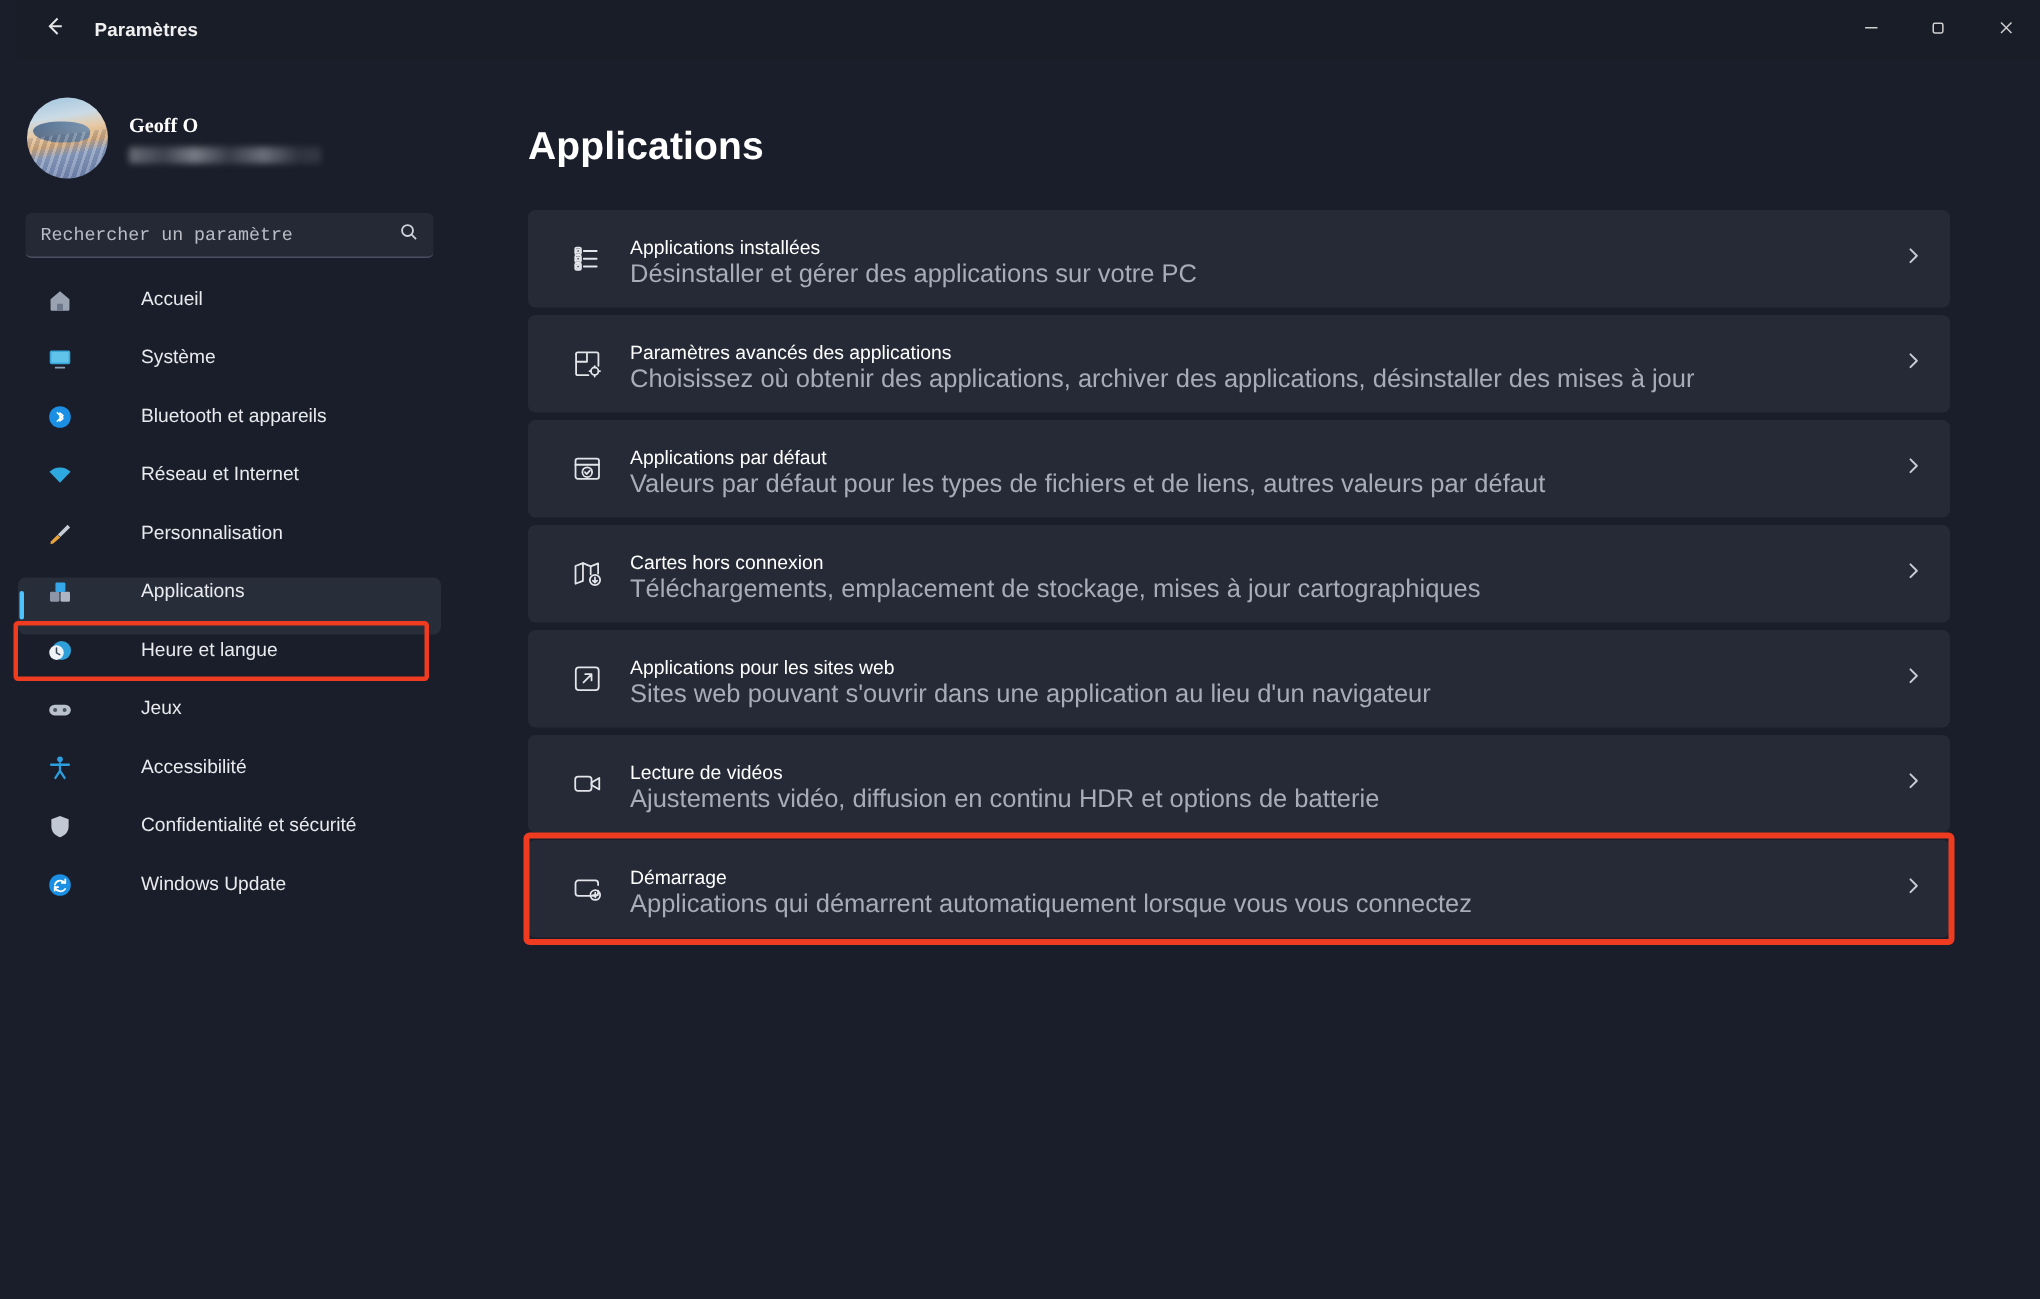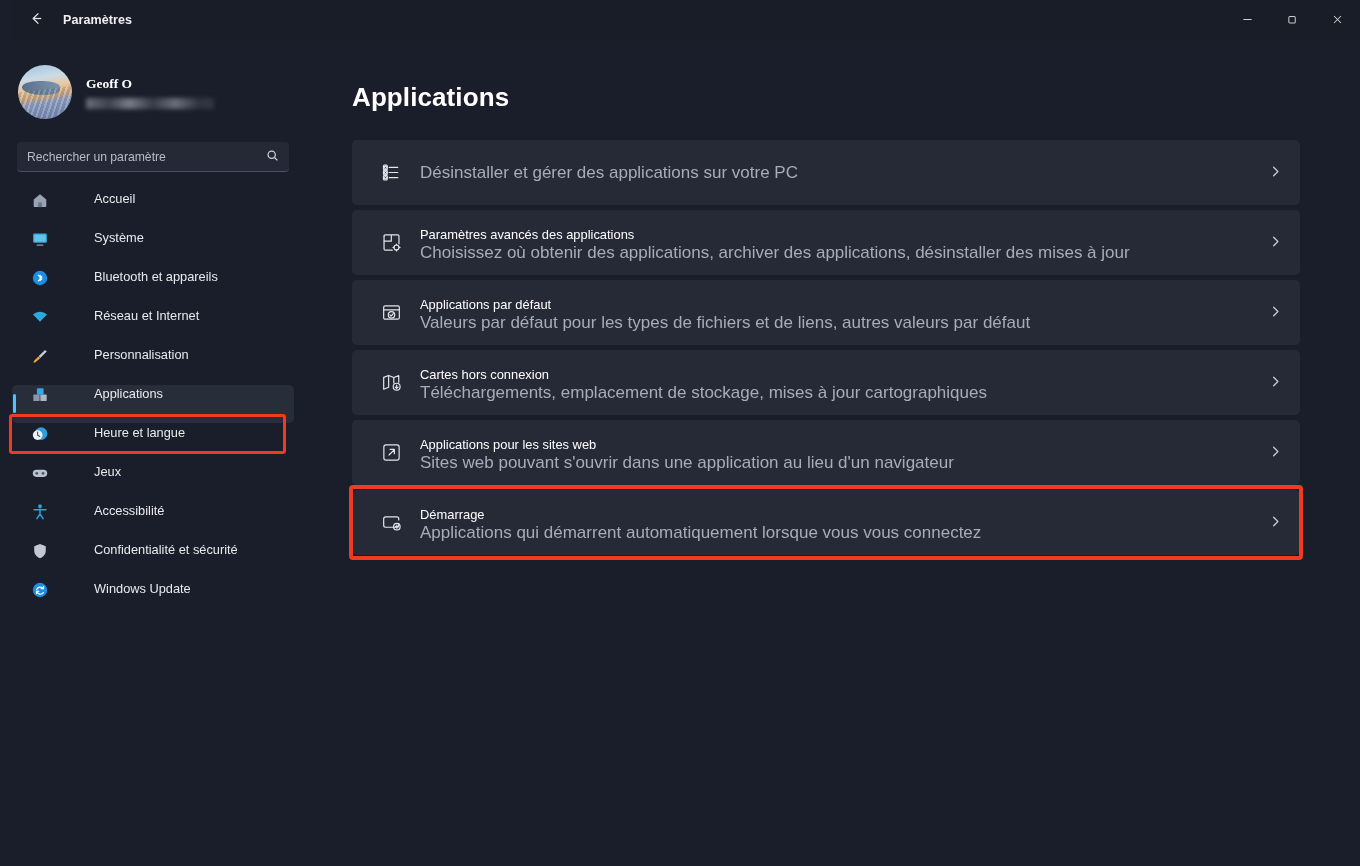--- a/index.html
+++ b/index.html
@@ -136,21 +136,21 @@
     padding: 0 10px;
     cursor: text;
   }
   .search-input {
     flex: 1;
     background: transparent;
     border: none;
     outline: none;
     color: #d946ef;
     font-size: 12.2px;
-    font-family: Liberation Sans, sans-serif;
+    font-family: Liberation Mono, monospace;
   }
   .search-input::placeholder { color: #b9bcc6; opacity: 1; }
   .search-icon svg { width: 13px; height: 13px; stroke: #cfd2da; fill: none; stroke-width: 1.5; }
 
   .nav { margin-top: 18px; }
 
   .nav-item {
     position: relative;
     height: 38px;
     margin: 0 12px 1px 12px;
@@ -456,20 +456,21 @@
               <circle cx="4.6" cy="5.6" r="1.2"></circle>
               <circle cx="4.6" cy="11" r="1.2"></circle>
               <circle cx="4.6" cy="16.4" r="1.2"></circle>
               <path d="M8.6 5.6h9M8.6 11h9M8.6 16.4h9"></path>
               <rect x="2.6" y="3.2" width="4" height="4.8" rx="1"></rect>
               <rect x="2.6" y="8.6" width="4" height="4.8" rx="1"></rect>
               <rect x="2.6" y="14" width="4" height="4.8" rx="1"></rect>
             </svg>
         </span>
         <div class="card-text">
+          <div class="card-title">Applications installées</div>
           <div class="card-sub">Désinstaller et gérer des applications sur votre PC</div>
         </div>
         <span class="card-chevron">
           <svg viewBox="0 0 14 14">
               <path d="M5 2.4 9.6 7 5 11.6"></path>
             </svg>
         </span>
       </div>
 
       <div class="card">
@@ -545,20 +546,37 @@
           <div class="card-title">Applications pour les sites web</div>
           <div class="card-sub">Sites web pouvant s'ouvrir dans une application au lieu d'un navigateur</div>
         </div>
         <span class="card-chevron">
           <svg viewBox="0 0 14 14">
               <path d="M5 2.4 9.6 7 5 11.6"></path>
             </svg>
         </span>
       </div>
 
+      <div class="card">
+        <span class="card-icon">
+          <svg viewBox="0 0 22 22">
+              <rect x="2.6" y="6" width="11.4" height="10" rx="2"></rect>
+              <path d="M14 10.2 19.4 7v8l-5.4-3.2z"></path>
+            </svg>
+        </span>
+        <div class="card-text">
+          <div class="card-title">Lecture de vidéos</div>
+          <div class="card-sub">Ajustements vidéo, diffusion en continu HDR et options de batterie</div>
+        </div>
+        <span class="card-chevron">
+          <svg viewBox="0 0 14 14">
+              <path d="M5 2.4 9.6 7 5 11.6"></path>
+            </svg>
+        </span>
+      </div>
 
       <div class="card annotated">
         <span class="card-icon">
           <svg viewBox="0 0 22 22">
               <path d="M18.6 12.4v1.6a2 2 0 0 1-2 2H4.8a2 2 0 0 1-2-2V7.2a2 2 0 0 1 2-2h11.8a2 2 0 0 1 2 2v1.2"></path>
               <circle cx="16.6" cy="15.4" r="3.4"></circle>
               <path d="M16.6 13.8v3.2M15 15.4h3.2"></path>
             </svg>
         </span>
         <div class="card-text">

